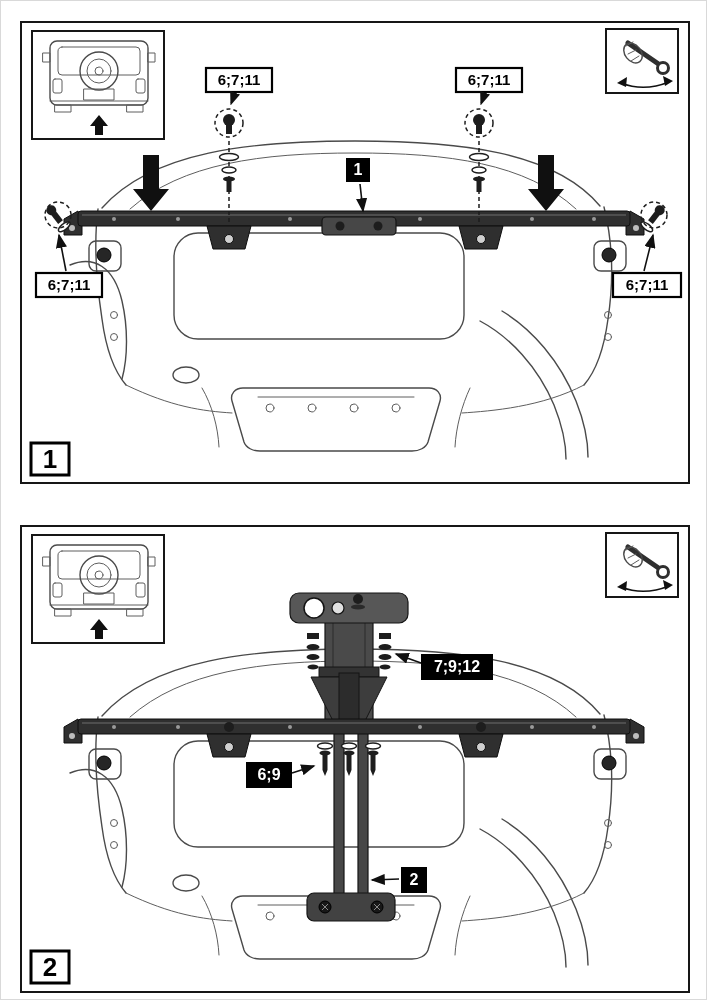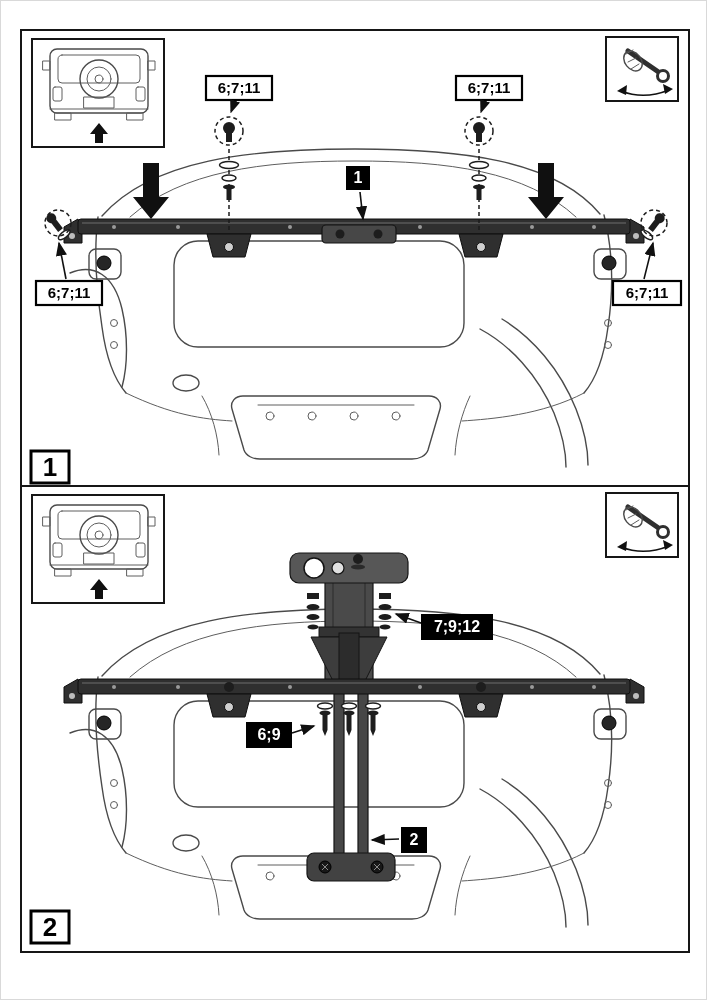--- a/index.html
+++ b/index.html
@@ -1,20 +1,20 @@
 <!DOCTYPE html>
 <html><head>
 <meta charset="utf-8">
 <style>
   * { margin:0; padding:0; box-sizing:border-box; }
   html,body { width:707px; height:1000px; background:#ffffff; font-family:"Liberation Sans",sans-serif; }
   .page { position:relative; width:707px; height:1000px; background:#fff; border:1px solid #d9d9d9; }
   .panel { position:absolute; left:19px; width:670px; border:2px solid #161616; background:#fff; }
-  #panel1 { top:28px; height:463px; }
-  #panel2 { top:484px; height:468px; }
+  #panel1 { top:20px; height:463px; }
+  #panel2 { top:524px; height:468px; }
   svg { display:block; width:100%; height:100%; }
   .line  { stroke:#4a4a4a; fill:none; stroke-width:1.4; stroke-linecap:round; stroke-linejoin:round; }
   .thin  { stroke:#5e5e5e; fill:none; stroke-width:1; stroke-linecap:round; stroke-linejoin:round; }
   .metal { fill:#2f2f2f; stroke:#0e0e0e; stroke-width:1; }
   .metal2{ fill:#474747; stroke:#141414; stroke-width:1.2; }
   .dash  { stroke:#1d1d1d; stroke-dasharray:4 3; fill:none; stroke-width:1.5; }
   .washer{ fill:#ffffff; stroke:#1d1d1d; stroke-width:1.5; }
   .darkp { fill:#1d1d1d; stroke:none; }
   .callout-box { fill:#ffffff; stroke:#000000; stroke-width:2.2; }
   .callout-text{ font-weight:bold; font-size:15px; fill:#000000; }

